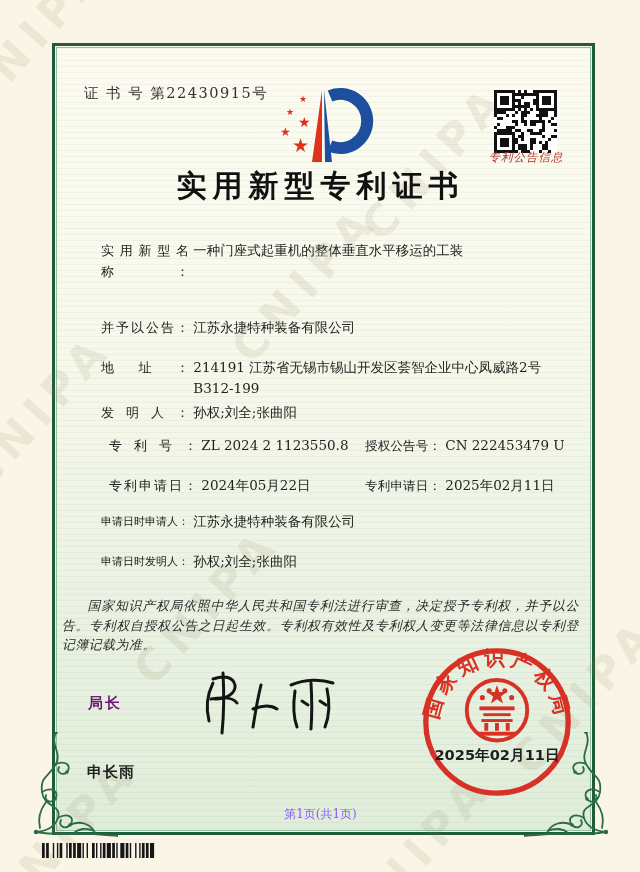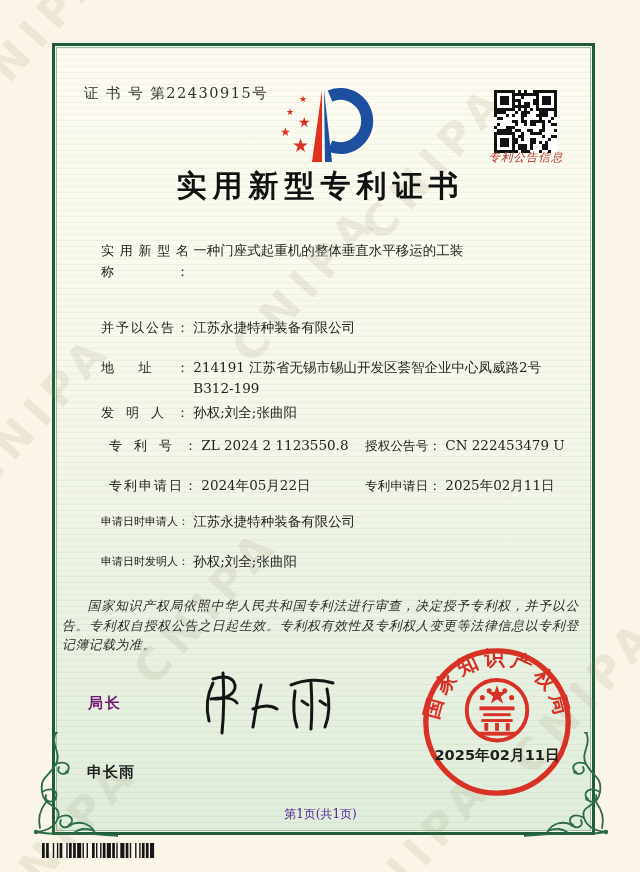--- a/index.html
+++ b/index.html
@@ -55,21 +55,21 @@
     position:absolute; left:62px; top:596px; width:517px;
     font-size:12.8px; line-height:19.5px; font-style:italic; letter-spacing:0.6px;
     text-indent:2em; text-align:justify; color:#2a2a2a;
   }
   .signer-title{position:absolute; left:88px; top:694px; font-size:15px; font-weight:bold;
     font-family:"DejaVu Sans","Liberation Sans",sans-serif; letter-spacing:2px; color:#701a75;}
   .signer-name{position:absolute; left:87px; top:763px; font-size:15px; font-weight:bold;
     font-family:"DejaVu Sans","Liberation Sans",sans-serif; letter-spacing:1px; color:#222;}
   .signature{position:absolute; left:183px; top:668px;}
   .seal{position:absolute; left:419px; top:644px; opacity:0.95;}
-  .footer{position:absolute; left:52px; top:806px; width:537px; text-align:center; font-size:12px; color:#4c1d95;}
+  .footer{position:absolute; left:52px; top:806px; width:537px; text-align:center; font-size:12px; color:#8b5cf6;}
   .barcode{position:absolute; left:42px; top:843px; z-index:4;}
   .ornament{position:absolute; z-index:4; pointer-events:none;}
   .orn-left{left:26px; top:732px;}
   .orn-right{left:524px; top:732px; transform:scaleX(-1);}
 </style>
 </head>
 <body>
 
 <div class="page">
 

